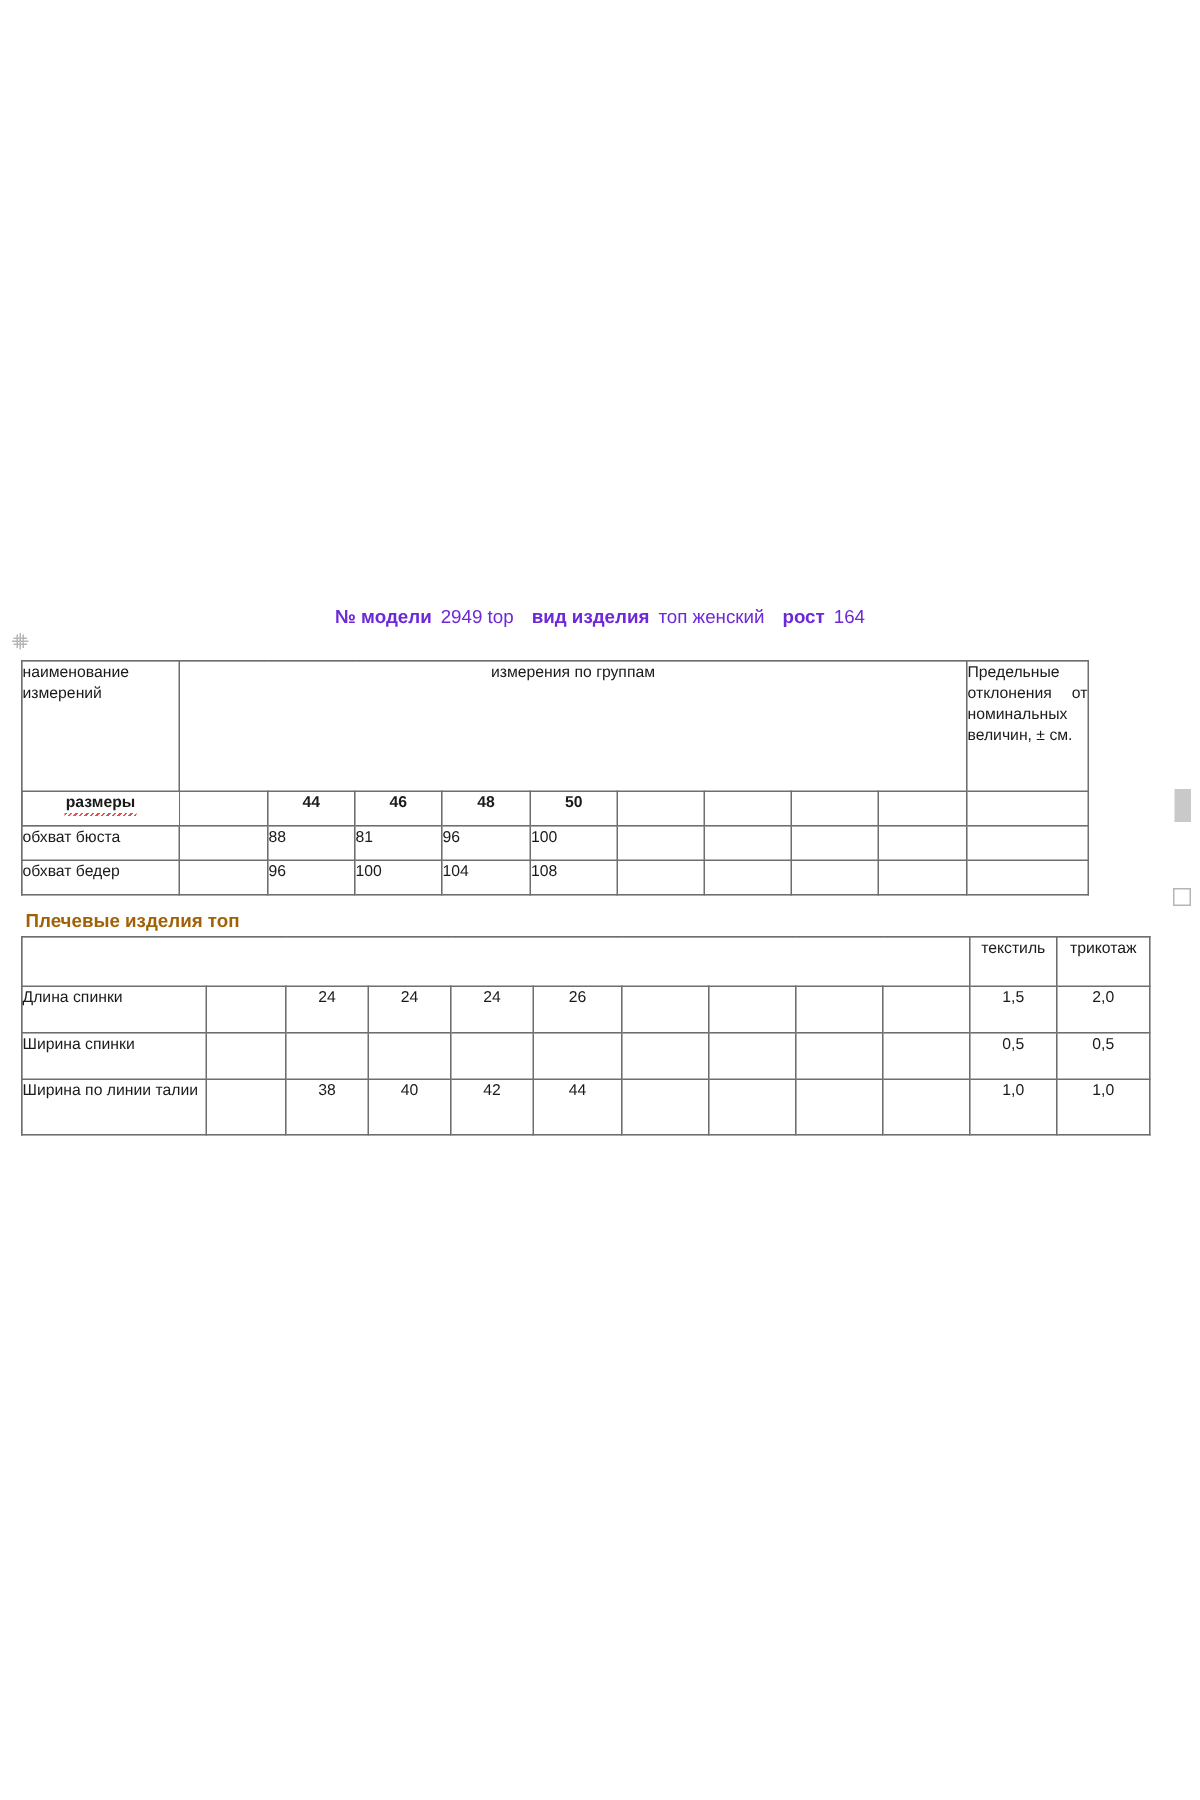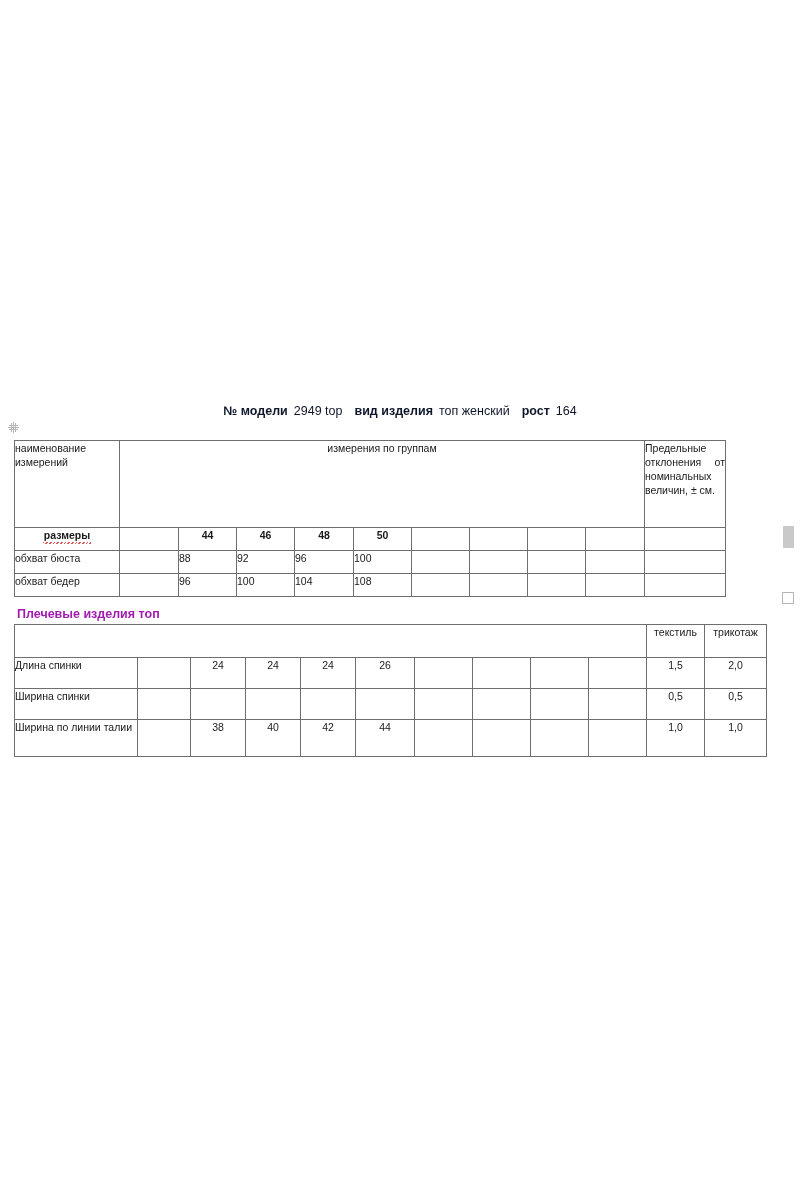--- a/index.html
+++ b/index.html
@@ -47,21 +47,21 @@
 
   
   .doc-title {
     position: absolute;
     left: 0;
     top: 403px;
     width: 800px;
     text-align: center;
     font-size: 12.5px;
     line-height: 16px;
-    color: #0f172a;
+    color: #6d28d9;
     white-space: nowrap;
   }
   .doc-title b { font-weight: 700; }
   .doc-title .sp { display: inline-block; width: 6px; }
 
   
   table.grid {
     position: absolute;
     border-collapse: collapse;
     table-layout: fixed;
@@ -154,21 +154,21 @@
     background: #ffffff;
   }
 
   
   .section-caption {
     position: absolute;
     left: 17px;
     top: 606px;
     font-size: 12.5px;
     font-weight: 700;
-    color: #a21caf;
+    color: #a16207;
     line-height: 16px;
   }
 
   
   #table-shoulder { left: 14px; top: 624px; }
   #table-shoulder td {
     font-size: 10.5px;
   }
   .t2-headrow td { height: 32px; }
   .t2-head-label {
@@ -245,21 +245,21 @@
       <td class="numb"></td>
       <td class="numb"></td>
       <td class="numb"></td>
       <td class="num"></td>
     </tr>
 
     <tr>
       <td class="t1-label">обхват бюста</td>
       <td class="num"></td>
       <td class="num">88</td>
-      <td class="num">92</td>
+      <td class="num">81</td>
       <td class="num">96</td>
       <td class="num">100</td>
       <td class="num"></td>
       <td class="num"></td>
       <td class="num"></td>
       <td class="num"></td>
       <td class="num"></td>
     </tr>
 
     <tr>

